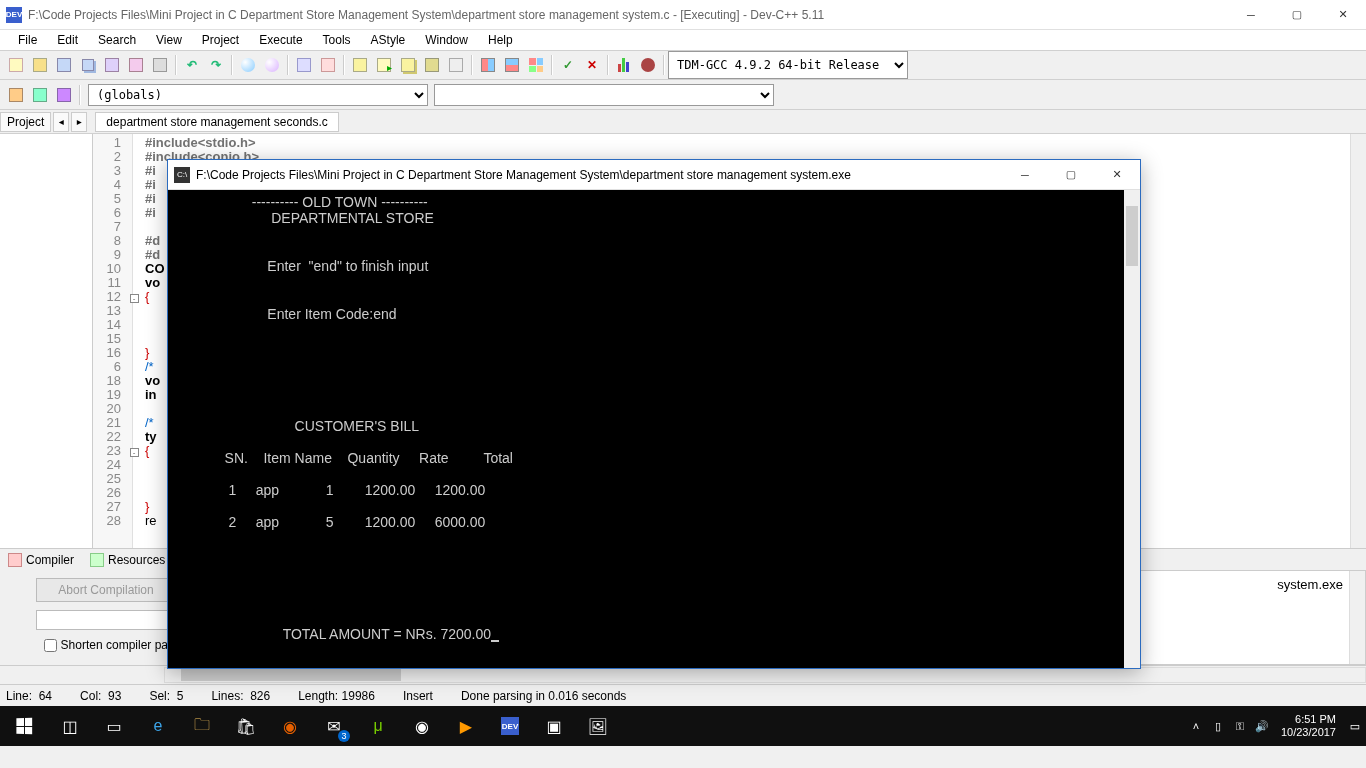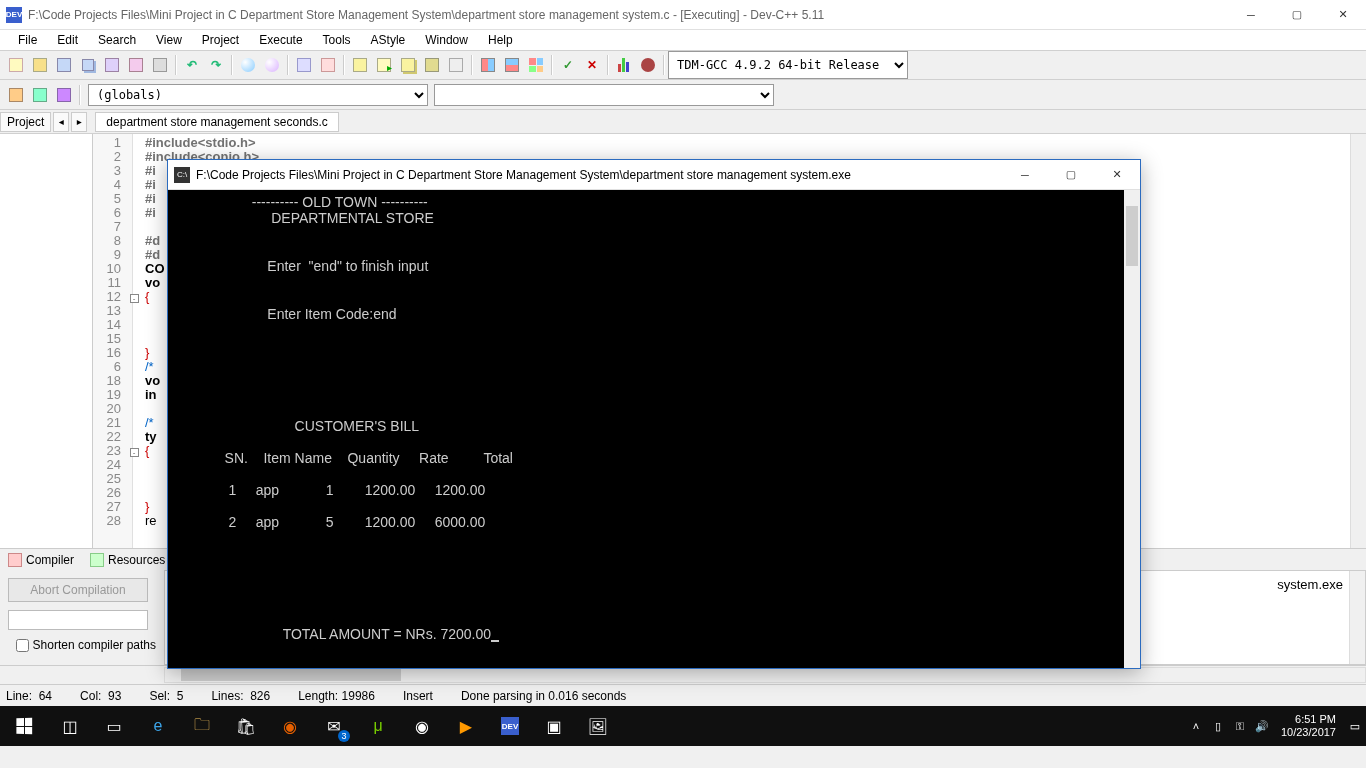--- a/index.html
+++ b/index.html
@@ -49,21 +49,21 @@
 
 .editor-vscroll { position: absolute; right: 0; top: 0; width: 16px; height: 100%; background: #f0f0f0; border-left: 1px solid #ddd; }
 
 
 .bottom-tabbar { height: 22px; background: #f0f0f0; border-top: 1px solid #ccc; display: flex; align-items: center; font-size: 12px; }
 .bottom-tabbar .btab { padding: 2px 8px; display: flex; align-items: center; }
 .bottom-tabbar .btab .ico { width: 14px; height: 14px; margin-right: 4px; display: inline-block; }
 
 
 .compiler-panel { height: 96px; background: #f0f0f0; display: flex; border-bottom: 1px solid #ccc; }
-.compiler-left { width: 164px; padding: 8px; }
+.compiler-left { width: 164px; padding: 8px; margin-left: 28px; }
 .abort-btn { background: #e8e8e8; border: 1px solid #bbb; padding: 4px 10px; font-size: 12px; color: #999; width: 140px; text-align: center; margin-bottom: 8px; }
 .empty-box { border: 1px solid #bbb; background: #fff; height: 20px; width: 140px; margin-bottom: 8px; }
 .cbx { font-size: 12px; display: flex; align-items: center; justify-content: flex-end; }
 .cbx input { margin-right: 4px; }
 .compiler-output { flex: 1; background: #fff; border: 1px solid #ccc; font-family: "Consolas", monospace; font-size: 13px; padding: 6px 10px; position: relative; }
 .compiler-output .oscroll { position:absolute; right:0; top:0; width:16px; height:100%; background:#f0f0f0; border-left:1px solid #ddd; }
 
 
 .hscroll-area { height: 18px; background: #f0f0f0; display: flex; align-items: center; }
 .hscroll-spacer { width: 164px; }

